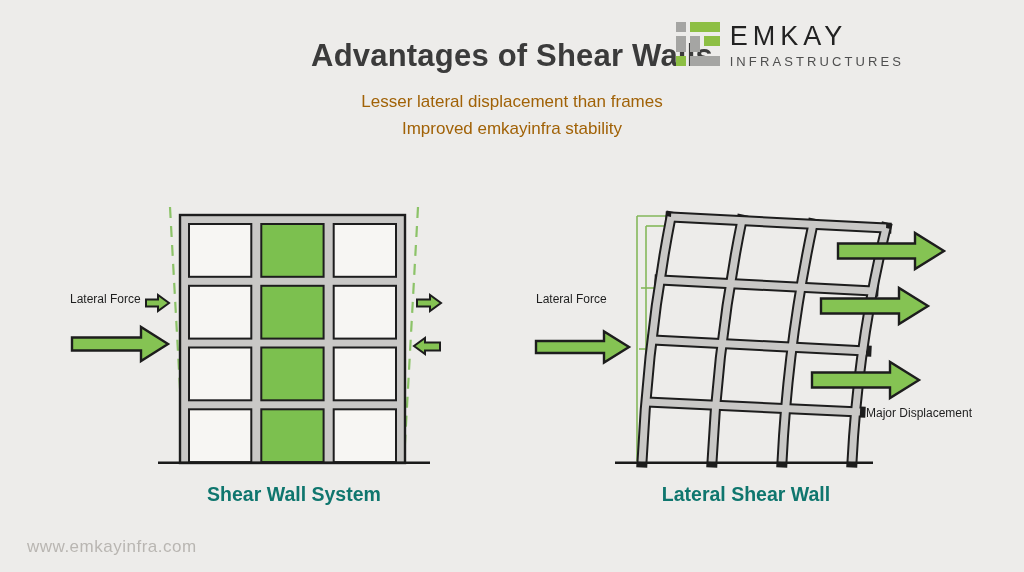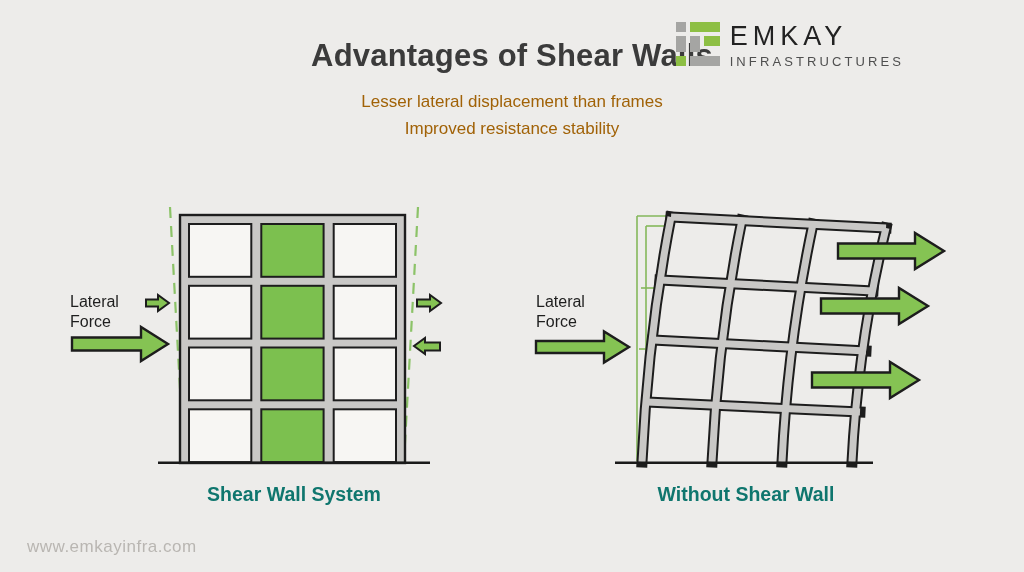--- a/index.html
+++ b/index.html
@@ -39,21 +39,21 @@
     letter-spacing: 5px; font-weight: 400;
   }
   .logo-tagline {
     font-size: 13px; color: #4f4f4f;
     letter-spacing: 3.1px; margin-top: 4px; font-weight: 400;
   }
 
   
   .diagram-label {
     position: absolute;
-    font-size: 16px; line-height: 1.24; color: #1e1e1e;
+    font-size: 12px; line-height: 1.24; color: #1e1e1e;
     font-weight: 500;
   }
   .label-lateral-left  { left: 70px;  top: 292px; width: 78px; }
   .label-minor         { left: 422px; top: 406px; width: 125px; }
   .label-lateral-right { left: 536px; top: 292px; width: 78px; }
   .label-major         { left: 866px; top: 406px; width: 125px; }
 
   .caption {
     position: absolute; width: 260px; text-align: center;
     font-size: 19.5px; font-weight: 700; color: #0f766e;
@@ -67,21 +67,21 @@
   }
 </style>
 </head>
 <body>
 
 <div class="canvas">
 
   <div class="title">Advantages of Shear Walls</div>
   <div class="subtitle">
     <div>Lesser lateral displacement than frames</div>
-    <div>Improved resistance stability</div>
+    <div>Improved emkayinfra stability</div>
   </div>
 
   <div class="logo">
     <span>
       <svg width="44" height="44" viewBox="0 0 44 44">
         <rect x="0" y="0" width="10" height="10" fill="#a5a5a3"></rect>
         <rect x="14" y="0" width="30" height="10" fill="#8dbf44"></rect>
         <rect x="0" y="14" width="10" height="16" fill="#a5a5a3"></rect>
         <rect x="14" y="14" width="10" height="10" fill="#a5a5a3"></rect>
         <rect x="28" y="14" width="16" height="10" fill="#8dbf44"></rect>
@@ -174,19 +174,20 @@
 
     <g>
       <path d="M838,243.5 H915 V233 L944,251 L915,269 V258.5 H838 Z" fill="#85c353" stroke="#1d1d1d" stroke-width="2.4"></path>
       <path d="M821,298.5 H899 V288 L928,306 L899,324 V313.5 H821 Z" fill="#85c353" stroke="#1d1d1d" stroke-width="2.4"></path>
       <path d="M812,372.5 H890 V362 L919,380 L890,398 V387.5 H812 Z" fill="#85c353" stroke="#1d1d1d" stroke-width="2.4"></path>
     </g>
   </svg>
 
   <div class="diagram-label label-lateral-left">Lateral Force</div>
   <div class="diagram-label label-lateral-right">Lateral Force</div>
+  <div class="diagram-label label-major">Major Displacement</div>
 
   <div class="caption caption-left">Shear Wall System</div>
-  <div class="caption caption-right">Without Shear Wall</div>
+  <div class="caption caption-right">Lateral Shear Wall</div>
 
   <div class="website">www.emkayinfra.com</div>
 
 </div>
 
 </body></html>

